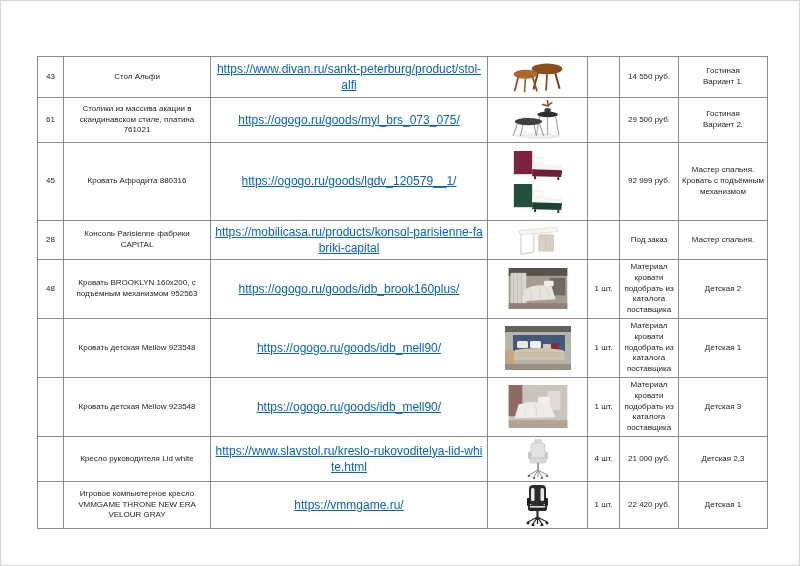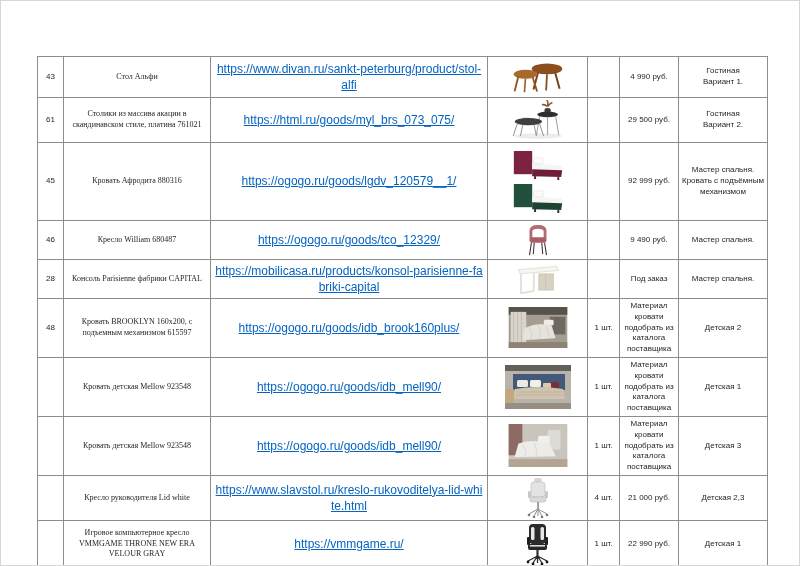--- a/index.html
+++ b/index.html
@@ -12,21 +12,21 @@
     position:absolute; left:36px; top:55px;
     border-collapse:collapse; table-layout:fixed; width:730px;
   }
   table.spec td {
     border:1px solid #8c8c8c;
     vertical-align:middle; text-align:center;
     font-size:8px; line-height:1.35; color:#1f1f1f;
     padding:2px 3px; overflow:hidden;
   }
   td.num { font-size:8px; }
-  td.name { padding:2px 6px;font-family:Liberation Serif, serif; }
+  td.name { padding:2px 6px; }
   td.link a {
     color:#0563c1; text-decoration:underline; font-size:12px;
     word-break:break-all;
   }
   td.preline { white-space:pre-line; }
   td.img-cell { padding:1px; }
   .img-wrap { display:flex; flex-direction:column; align-items:center; justify-content:center; gap:2px; }
   svg { display:block; }
 </style>
 </head>
@@ -57,29 +57,29 @@
           <path d="M54 15 L59 33" stroke="#7a4016" stroke-width="2.2"></path>
           <path d="M45 17 L44 35" stroke="#8b4f1f" stroke-width="2"></path>
           <ellipse cx="21" cy="17" rx="13" ry="5" fill="#a8692f"></ellipse>
           <path d="M13 20 L9 36" stroke="#8f541f" stroke-width="2"></path>
           <path d="M29 20 L34 36" stroke="#8f541f" stroke-width="2"></path>
           <path d="M21 22 L20 37" stroke="#9c5c26" stroke-width="1.8"></path>
         </svg>
       </div>
           </td>
       <td></td>
-      <td>4 990 руб.</td>
+      <td>14 550 руб.</td>
       <td class="preline">Гостиная
 Вариант 1.</td>
     </tr>
 
     <tr style="height:42px">
       <td class="num">61</td>
       <td class="name">Столики из массива акации в скандинавском стиле, платина 761021</td>
-      <td class="link"><a href="#">https://html.ru/goods/myl_brs_073_075/</a></td>
+      <td class="link"><a href="#">https://ogogo.ru/goods/myl_brs_073_075/</a></td>
       <td class="img-cell">
             <div class="img-wrap">
         <svg width="78" height="40" viewBox="0 0 80 50">
           <ellipse cx="40" cy="45" rx="30" ry="3.5" fill="#ececec"></ellipse>
           <path d="M52 8 q3 -4 6 -5 M52 8 q-4 -3 -7 -2 M52 8 q1 -6 -1 -8" stroke="#8a5a33" stroke-width="2" fill="none"></path>
           <ellipse cx="52" cy="13" rx="4" ry="3" fill="#3a3a3a"></ellipse>
           <ellipse cx="52" cy="18" rx="13" ry="3.5" fill="#2f2f2f"></ellipse>
           <path d="M42 20 L38 44 M62 20 L66 44 M52 21 L52 44" stroke="#9a9a9a" stroke-width="1.2"></path>
           <rect x="20" y="22" width="9" height="2.5" fill="#c9c2b5"></rect>
           <ellipse cx="28" cy="27" rx="17" ry="4.5" fill="#3d4043"></ellipse>
@@ -117,37 +117,20 @@
         </svg>
       </div>
           </td>
       <td></td>
       <td>92 999 руб.</td>
       <td class="preline">Мастер спальня.
 Кровать с подъёмным
 механизмом</td>
     </tr>
 
-    <tr style="height:37px">
-      <td class="num">46</td>
-      <td class="name">Кресло William 680487</td>
-      <td class="link"><a href="#">https://ogogo.ru/goods/tco_12329/</a></td>
-      <td class="img-cell">
-            <div class="img-wrap">
-        <svg width="26" height="34" viewBox="0 0 26 36">
-          <path d="M4 16 L4 8 Q4 2 13 2 Q22 2 22 8 L22 16 Q22 18 20 18 L19 18 L19 9 Q19 6 13 6 Q7 6 7 9 L7 18 L6 18 Q4 18 4 16 Z" fill="#b26b72"></path>
-          <rect x="4" y="15" width="18" height="6" rx="3" fill="#a95f67"></rect>
-          <path d="M6 21 L4 34 M20 21 L22 34 M9 21 L8 33 M17 21 L18 33" stroke="#3a2e2a" stroke-width="1.1"></path>
-        </svg>
-      </div>
-          </td>
-      <td></td>
-      <td>9 490 руб.</td>
-      <td class="preline">Мастер спальня.</td>
-    </tr>
 
     <tr style="height:37px">
       <td class="num">28</td>
       <td class="name">Консоль Parisienne фабрики CAPITAL</td>
       <td class="link"><a href="#">https://mobilicasa.ru/products/konsol-parisienne-fabriki-capital</a></td>
       <td class="img-cell">
             <div class="img-wrap">
         <svg width="54" height="34" viewBox="0 0 54 40">
           <path d="M4 9 L49 5 L51 10 L6 14 Z" fill="#f7f5f1" stroke="#d9d5cd" stroke-width="0.8"></path>
           <path d="M7 14 L7 37 M22 12 L22 34 M7 37 L22 34" stroke="#e0ddd6" stroke-width="2" fill="none"></path>
@@ -156,21 +139,21 @@
         </svg>
       </div>
           </td>
       <td></td>
       <td>Под заказ</td>
       <td class="preline">Мастер спальня.</td>
     </tr>
 
     <tr style="height:45px">
       <td class="num">48</td>
-      <td class="name">Кровать BROOKLYN 160х200, с подъемным механизмом 615597</td>
+      <td class="name">Кровать BROOKLYN 160х200, с подъемным механизмом 952563</td>
       <td class="link"><a href="#">https://ogogo.ru/goods/idb_brook160plus/</a></td>
       <td class="img-cell">
             <div class="img-wrap">
         <svg width="60" height="41" viewBox="0 0 60 42">
           <rect width="60" height="42" fill="#a49d91"></rect>
           <rect width="60" height="8" fill="#57524a"></rect>
           <rect x="2" y="5" width="16" height="33" fill="#d8d4cb"></rect>
           <path d="M5 5 V38 M9 5 V38 M13 5 V38" stroke="#c2beb4" stroke-width="1"></path>
           <rect x="42" y="10" width="16" height="18" fill="#6e6a62"></rect>
           <rect x="36" y="13" width="10" height="6" rx="1.5" fill="#efede8"></rect>
@@ -288,18 +271,18 @@
           <rect x="12.4" y="27" width="2.2" height="6" fill="#333"></rect>
           <path d="M13.5 33 L4 38 M13.5 33 L23 38 M13.5 33 L9 40 M13.5 33 L18 40 M13.5 33 L13.5 40" stroke="#2b2b2b" stroke-width="1.3"></path>
           <circle cx="4" cy="39" r="1.4" fill="#1b1b1b"></circle>
                 <circle cx="23" cy="39" r="1.4" fill="#1b1b1b"></circle>
           <circle cx="9" cy="41" r="1.4" fill="#1b1b1b"></circle>
                 <circle cx="18" cy="41" r="1.4" fill="#1b1b1b"></circle>
         </svg>
       </div>
           </td>
       <td>1 шт.</td>
-      <td>22 990 руб.</td>
+      <td>22 420 руб.</td>
       <td class="preline">Детская 1</td>
     </tr>
   </tbody>
     </table>
 </div>
 
 </body></html>

